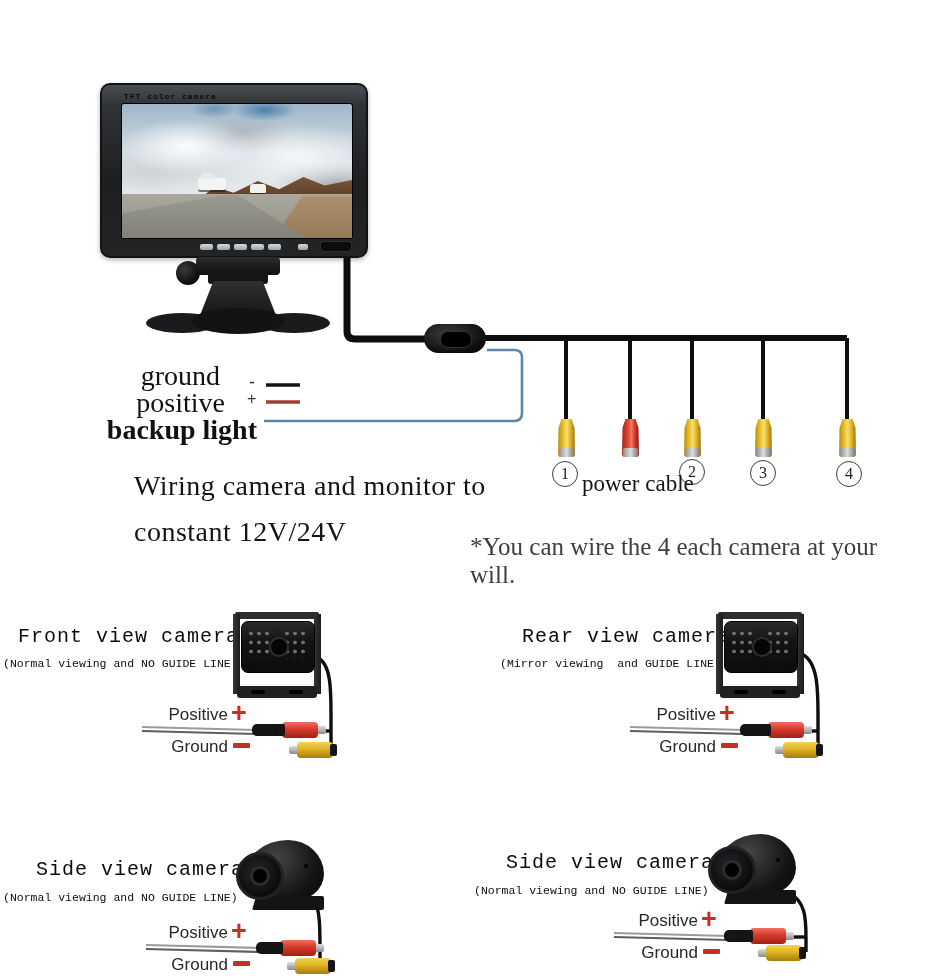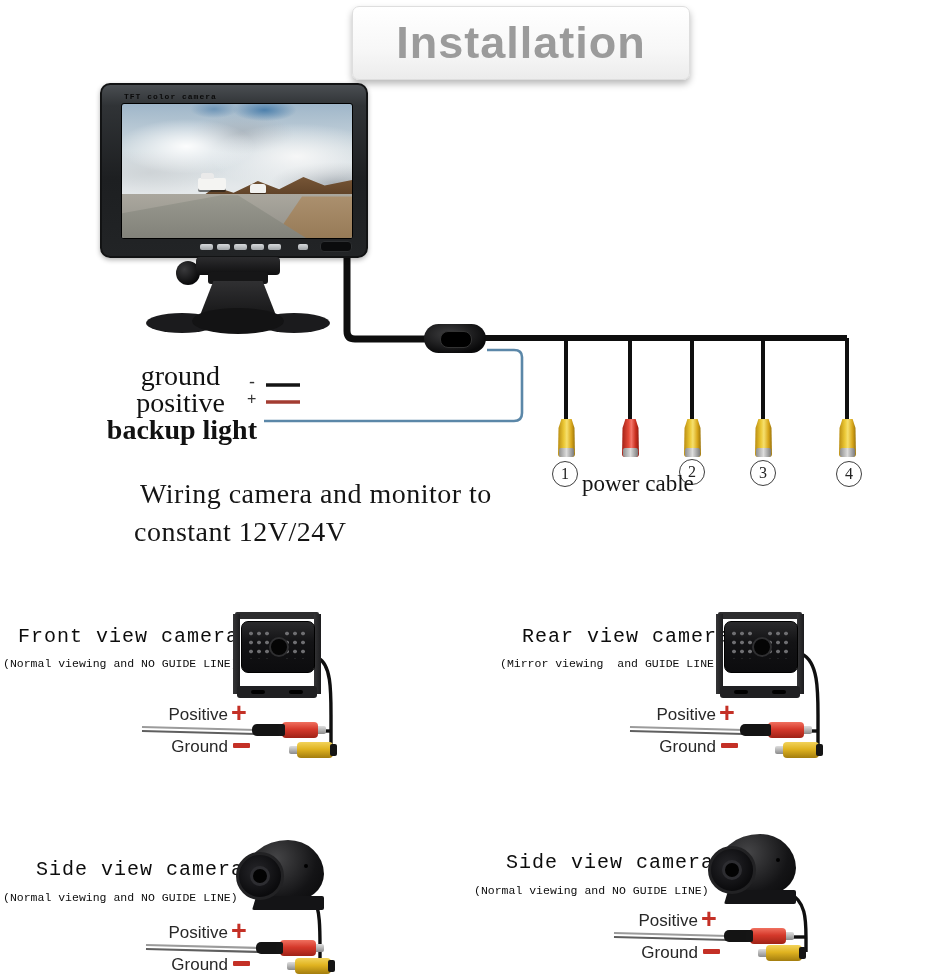--- a/index.html
+++ b/index.html
@@ -162,23 +162,20 @@
     <line x1="312" y1="949" x2="320" y2="949" stroke="#0f0f0f" stroke-width="3.4"></line>
     <line x1="146" y1="945" x2="260" y2="948" stroke="#9b9b9b" stroke-width="2.2"></line>
     <line x1="146" y1="949" x2="260" y2="952" stroke="#5f5f5f" stroke-width="2.2"></line>
 
     <path d="M788,893 C806,900 806,920 806,938 L806,952" fill="none" stroke="#0f0f0f" stroke-width="3.4"></path>
     <line x1="786" y1="937" x2="806" y2="937" stroke="#0f0f0f" stroke-width="3.4"></line>
     <line x1="614" y1="933" x2="728" y2="936" stroke="#9b9b9b" stroke-width="2.2"></line>
     <line x1="614" y1="937" x2="728" y2="940" stroke="#5f5f5f" stroke-width="2.2"></line>
   </svg>
 
-  <div class="abs banner">
-    <span class="banner-text">Installation</span>
-  </div>
 
   <div class="abs bezel">
     <div class="abs monitor-label">TFT color camera</div>
     <div class="abs screen">
       <div class="abs clouds"></div>
       <div class="abs mountains"></div>
       <div class="abs gnd"></div>
       <div class="abs shoulder"></div>
       <div class="abs road"></div>
       <div class="abs truck"></div>
@@ -225,22 +222,23 @@
     </div>
   <div class="abs num-circle" style="left:750px;top:460px;">
       <span>3</span>
     </div>
   <div class="abs num-circle" style="left:836px;top:461px;">
       <span>4</span>
     </div>
 
   <div class="abs pcable serif" style="left:582px;top:471px;">power cable</div>
 
-  <div class="abs caption serif" style="left:140px;top:470px;margin-top:8px;">Wiring camera and monitor to</div>
+  <div class="abs caption serif" style="left:134px;top:470px;">Wiring camera and monitor to</div>
   <div class="abs caption serif" style="left:134px;top:516px;">constant 12V/24V</div>
+  <div class="abs note serif" style="left:470px;top:533px;">*You can wire the 4 each camera at your will.</div>
 
   <div class="abs cam-title mono" style="left:18px;top:625px;">Front view camera</div>
   <div class="abs cam-subtitle mono" style="left:3px;top:657px;">(Normal viewing and NO GUIDE LINE)</div>
   <div class="abs cam-box" style="left:233px;top:612px;">
     <div class="cb-top"></div>
       <div class="cb-arm l"></div>
       <div class="cb-arm r"></div>
     <div class="cb-body">
       <div class="ir l"></div>
       <div class="ir r"></div>

